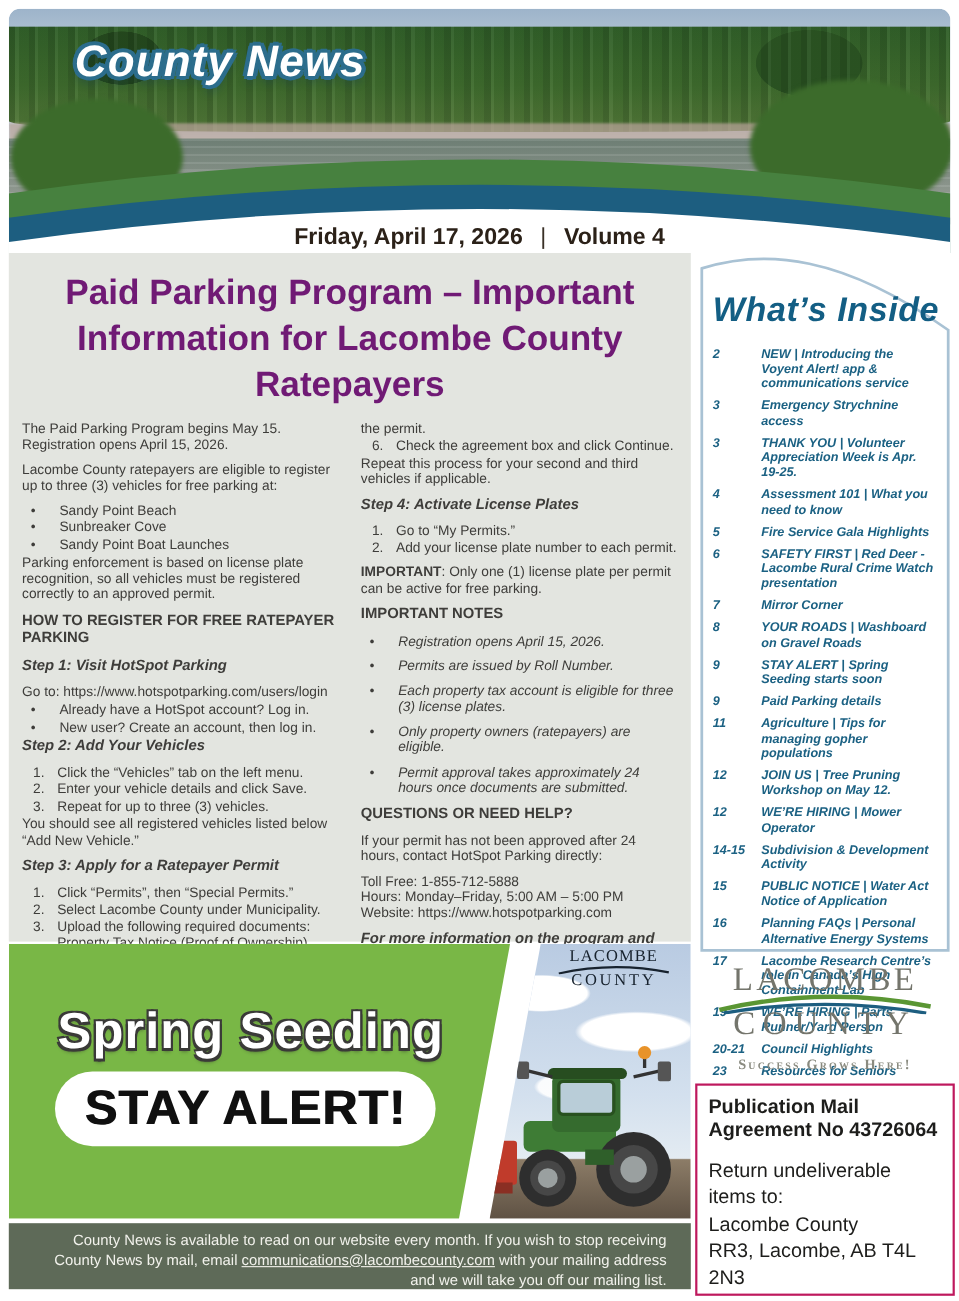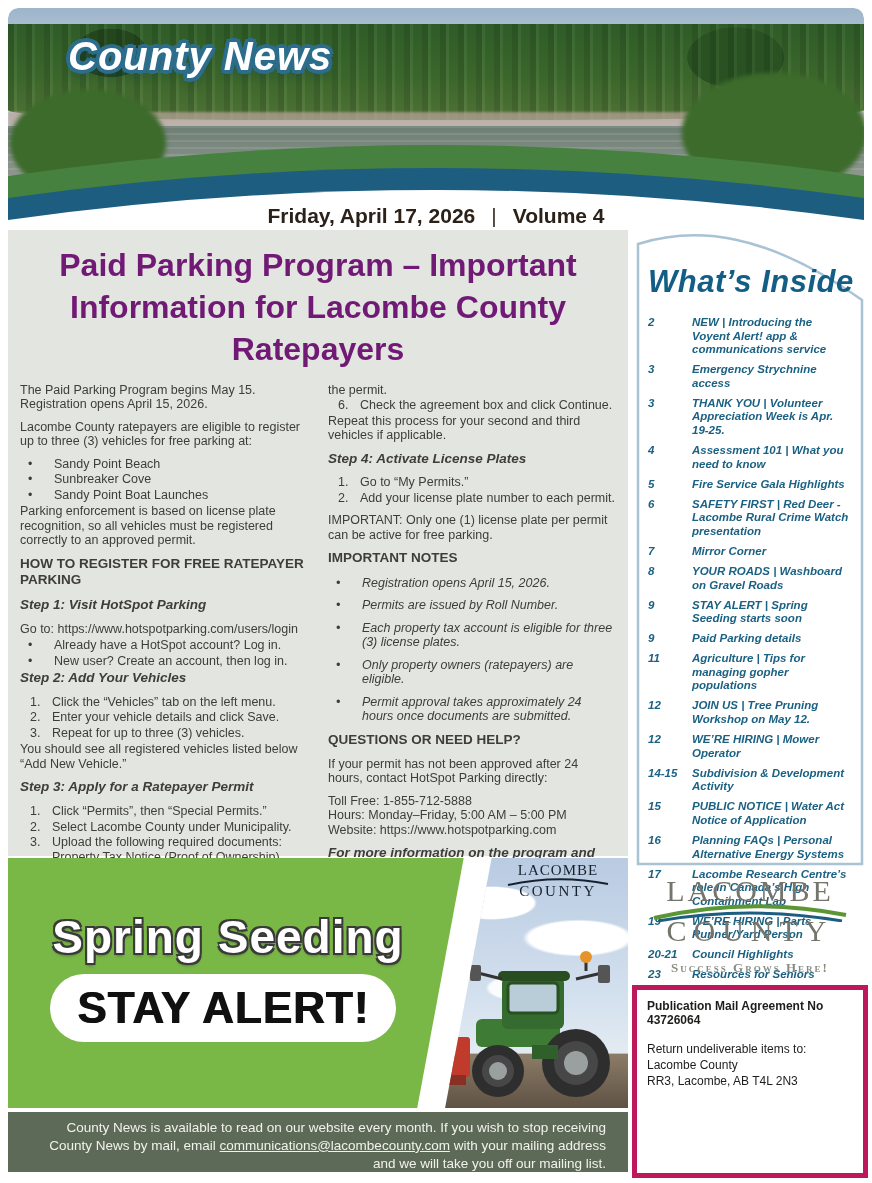--- a/index.html
+++ b/index.html
@@ -41,40 +41,40 @@
   .col h2 { font-size:13.5px; font-weight:700; color:#3e3d3a; margin:4px 0 9px 0; line-height:1.2; }
   .col h3 { font-size:13.5px; font-weight:700; font-style:italic; color:#3e3d3a; margin:2px 0 9px 0; }
   .col ul { list-style:none; margin:0 0 2px 0; }
   .col ul li { padding-left:34px; position:relative; margin-bottom:1px; }
   .col ul li::before { content:"•"; position:absolute; left:8px; }
   .col ol { margin:0 0 8px 0; padding-left:24px; }
   .col ol li { padding-left:8px; margin-bottom:1px; }
   .col ul.spaced li { margin-bottom:8px;font-style:italic; }
   .cont-line { margin-left:34px; }
   .moreinfo { font-weight:700; font-style:italic; font-size:13.5px; line-height:1.25; margin-top:12px; }
-  .lead-b { font-weight:400;margin-top:12px; }
+  .lead-b { font-weight:700;margin-top:12px; }
 
   
   .sidebar { left:636px; top:228px; width:228px; height:638px;padding-left:21px; }
   .sidebar-shape { position:absolute; inset:0; width:100%; height:100%; display:block; }
   .sidebar-content { position:absolute; inset:0; padding:36px 10px 0 12px; }
   .toc-title { font-size:31px; font-weight:700; font-style:italic; color:#135e84; margin-bottom:16px; letter-spacing:0.5px; }
   .toc-row { display:flex; margin-bottom:6.5px; font-size:11.5px; font-weight:700; font-style:italic; color:#1b6183; line-height:1.18; }
   .toc-row .pg { flex:none; width:44px; }
   .toc-row .lbl { flex:1; padding-right:2px; }
 
   
   .logoblock { left:636px; top:876px; width:228px; height:100px; text-align:center; font-family:"Liberation Serif", serif; color:#74756c; }
   .logo-l1 { font-size:30px; letter-spacing:3px; line-height:1; }
   .logo-arcs { display:block; margin:-4px auto -6px auto; }
   .logo-l2 { font-size:30px; letter-spacing:7px; line-height:1; }
   .tagline { margin-top:14px; font-size:13px; letter-spacing:2px; color:#8a8b80; font-variant:small-caps; font-weight:700; }
 
   
-  .mailbox { left:632px; top:985px; width:236px; height:193px; background:#fff; border:5px solid #be185d; padding:9px 10px; font-size:12px; color:#1d1d1b; }
+  .mailbox { left:632px; top:985px; width:236px; height:193px; background:#fff; border:2px solid #be185d; padding:9px 10px; font-size:18px; color:#1d1d1b; }
   .mb-title { font-weight:700; margin-bottom:14px; }
   .mb-line { line-height:1.35; }
 
   
   .banner { left:8px; top:858px; width:620px; height:250px; background:#fff; overflow:hidden; }
   .banner-green { position:absolute; inset:0; background:#79b746; clip-path:polygon(0 0, 73.5% 0, 66% 100%, 0 100%); }
   .banner-photo { position:absolute; inset:0; clip-path:polygon(78% 0, 100% 0, 100% 100%, 70.5% 100%);
     background:
       radial-gradient(70px 26px at 78% 18%, #fff 0 60%, rgba(255,255,255,0) 65%),
       radial-gradient(90px 30px at 92% 32%, #fff 0 55%, rgba(255,255,255,0) 62%),

